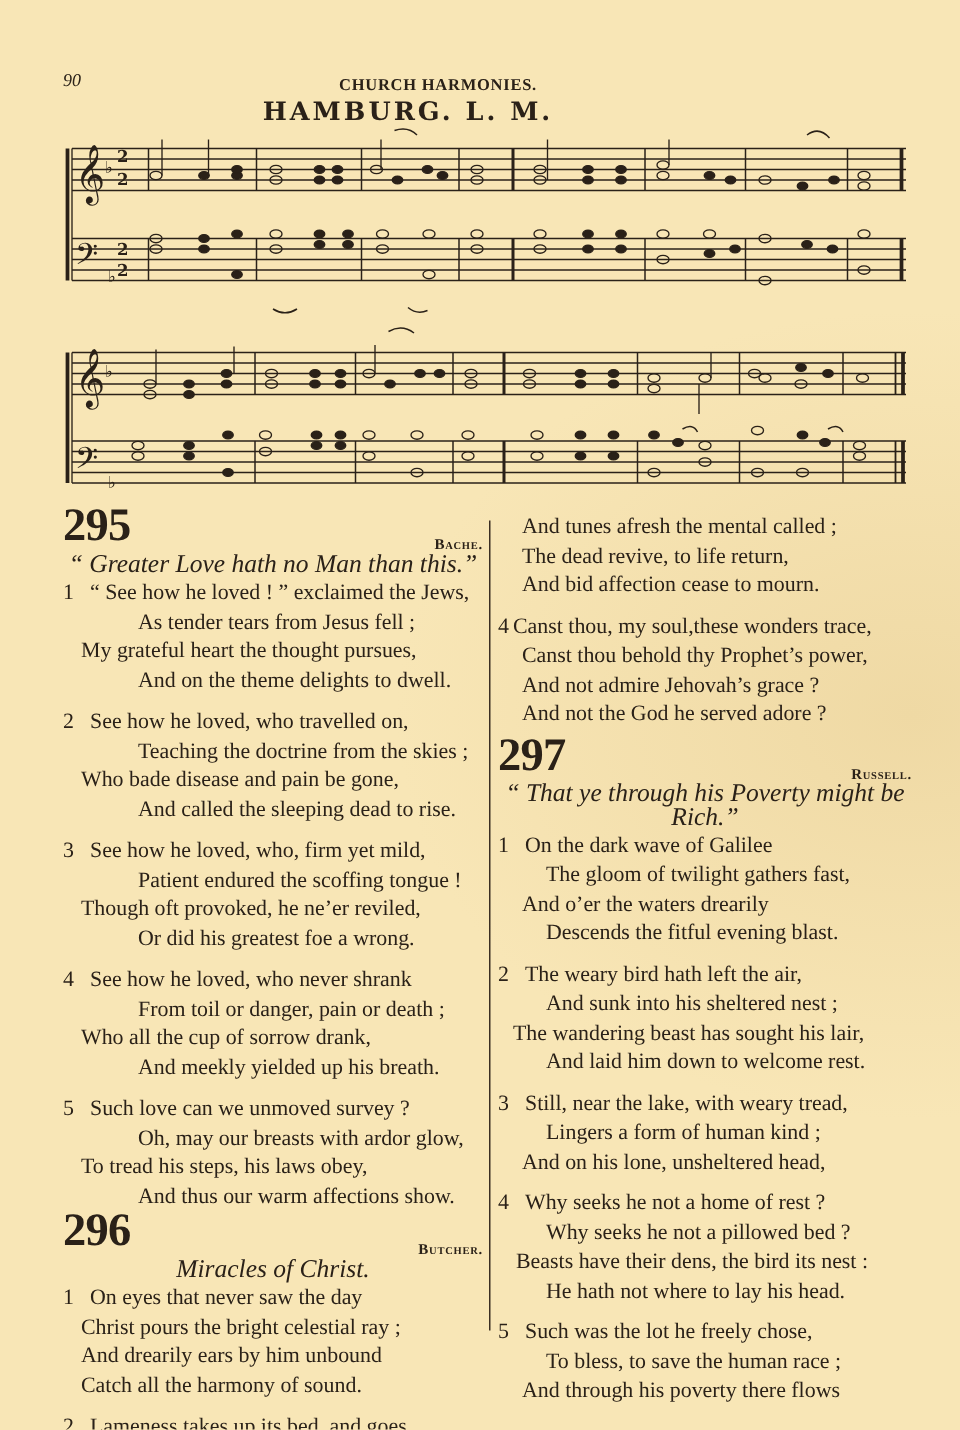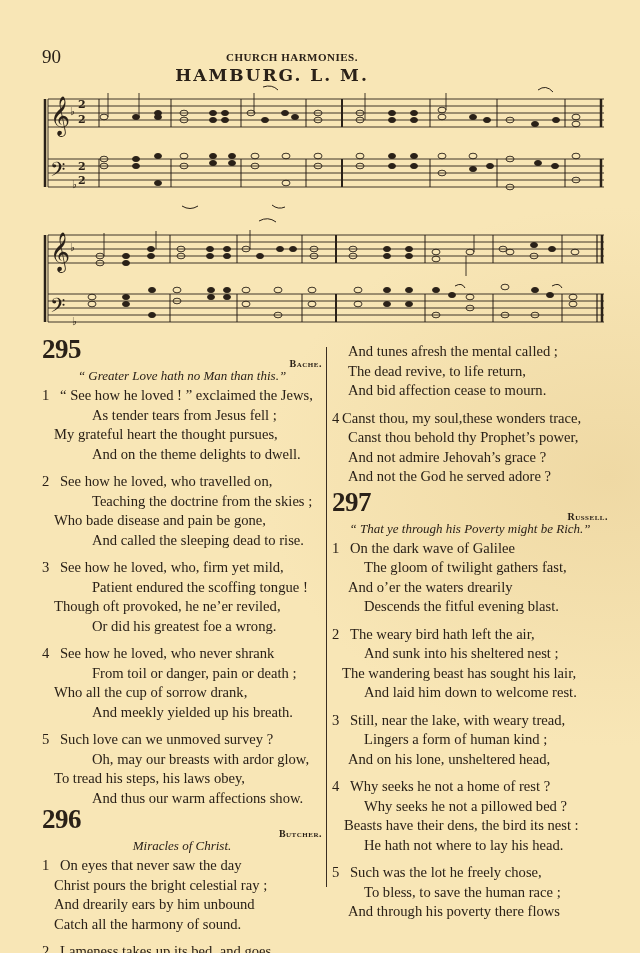--- a/index.html
+++ b/index.html
@@ -4,32 +4,32 @@
 <style>
   html, body { margin:0; padding:0; }
   body {
     width:640px; height:953px; overflow:hidden;
     background:#f8e6b6;
     background-image: radial-gradient(ellipse at 95% 50%, #efd9a4 0%, rgba(239,217,164,0) 40%);
     color:#2a2118;
     font-family:"Liberation Serif","DejaVu Serif",serif;
     position:relative;
   }
-  .page-number { position:absolute; left:42px; top:46px; font-size:19px; }
+  .page-number { position:absolute; left:42px; top:46px; font-size:12px;font-style:italic; }
   .running-head { position:absolute; left:0; width:584px; top:51px; text-align:center; font-size:11px; letter-spacing:0.5px; font-weight:bold; }
   .tune-title { position:absolute; left:0; width:544px; top:65px; text-align:center; font-size:17px; font-weight:bold; letter-spacing:2px; font-family:"DejaVu Serif",serif; }
   .music { position:absolute; left:0; top:0; }
   .col { position:absolute; font-size:14.6px; line-height:19.5px; }
   .col-left { left:40px; top:342px; width:284px; }
   .col-right { left:330px; top:342px; width:280px; }
   .divider { position:absolute; left:326px; top:347px; width:1px; height:540px; background:#3a2e22; }
   .hymn-head { position:relative; height:26px; }
-  .hymn-num { position:absolute; left:2px; top:-2px; font-size:27px; font-weight:bold; letter-spacing:-0.5px; }
+  .hymn-num { position:absolute; left:2px; top:-2px; font-size:31px; font-weight:bold; letter-spacing:-0.5px; }
   .composer { position:absolute; right:2px; top:12px; font-size:10px; font-weight:bold; letter-spacing:0.5px; font-variant:small-caps; }
-  .subtitle { text-align:center; font-style:italic; font-size:13px; line-height:16px; margin-bottom:2px; }
+  .subtitle { text-align:center; font-style:italic; font-size:17px; line-height:16px; margin-bottom:2px; }
   .verse { margin-bottom:8px; position:relative; }
   .line { white-space:nowrap; display:block; }
   .v-num { display:inline-block; width:18px; padding-left:2px; }
   .ind1 { padding-left:52px; }
   .ind2 { padding-left:14px; }
 </style>
 </head>
 <body>
 
 <div class="page-number">90</div>

